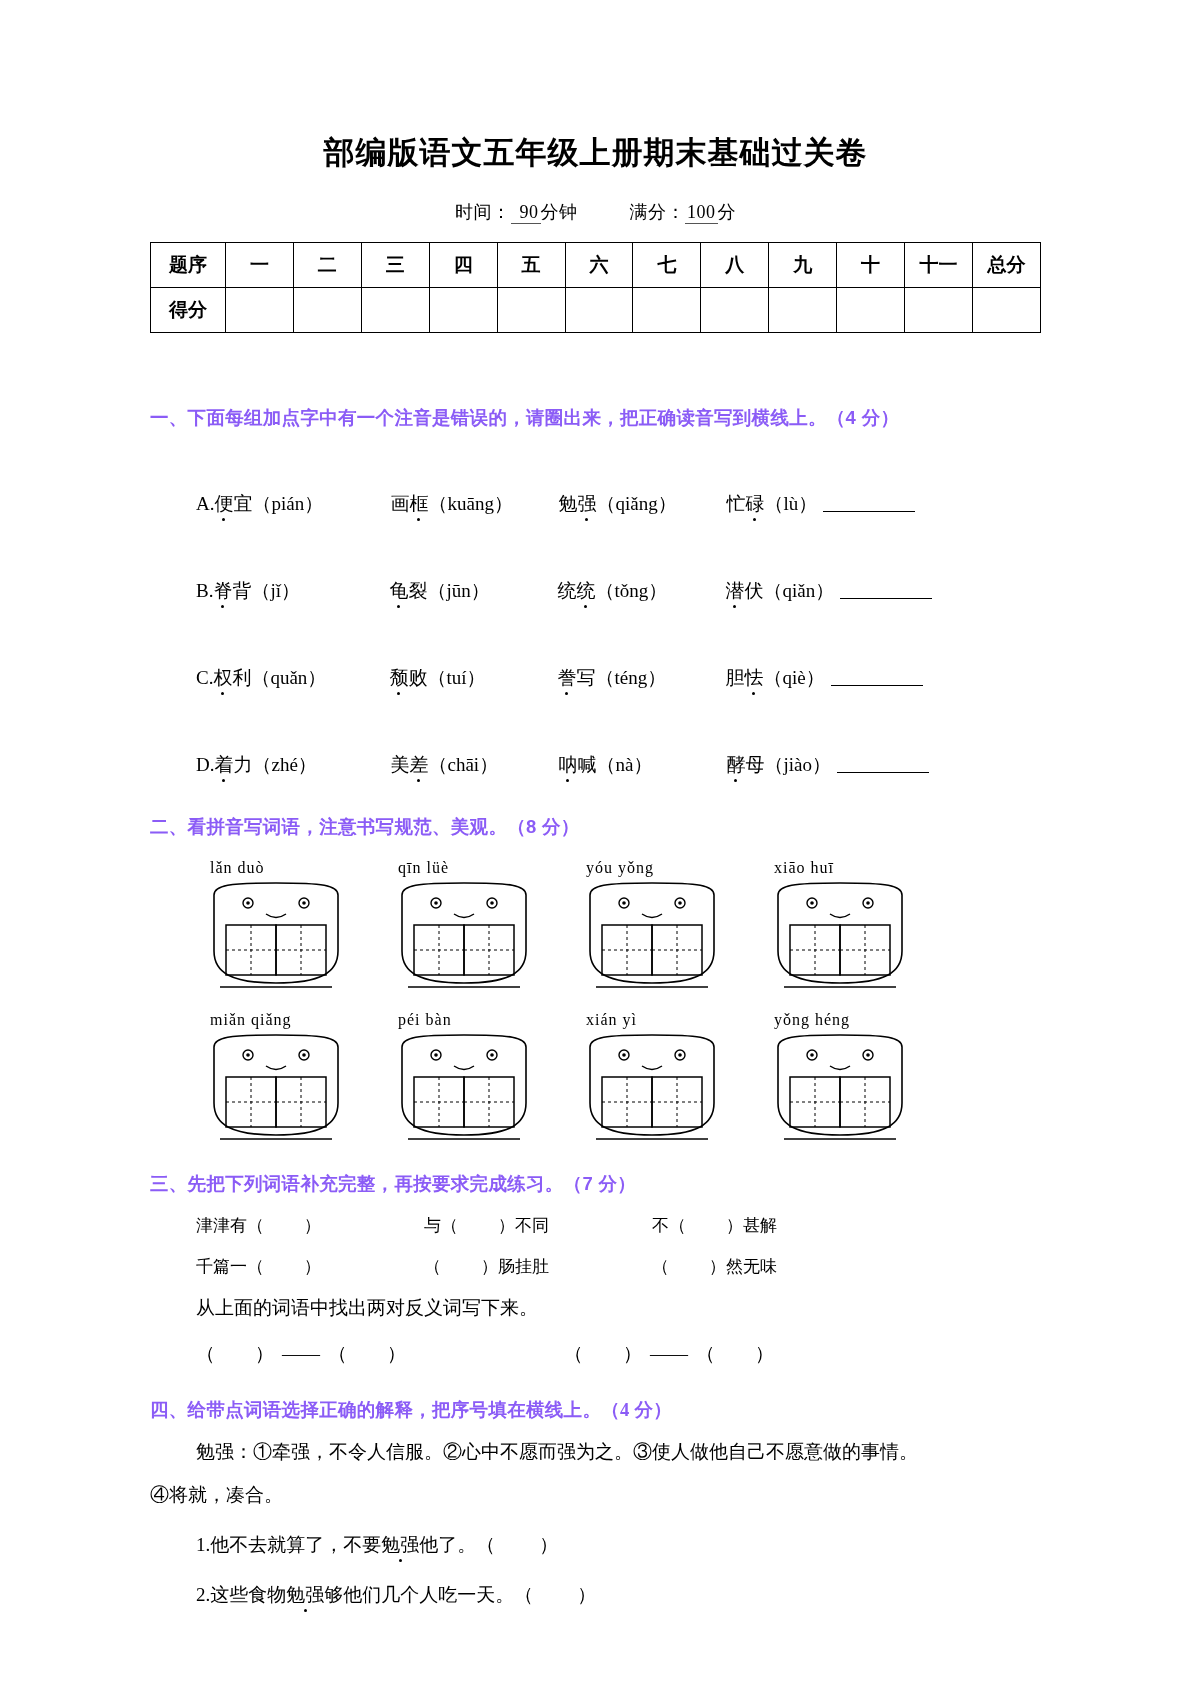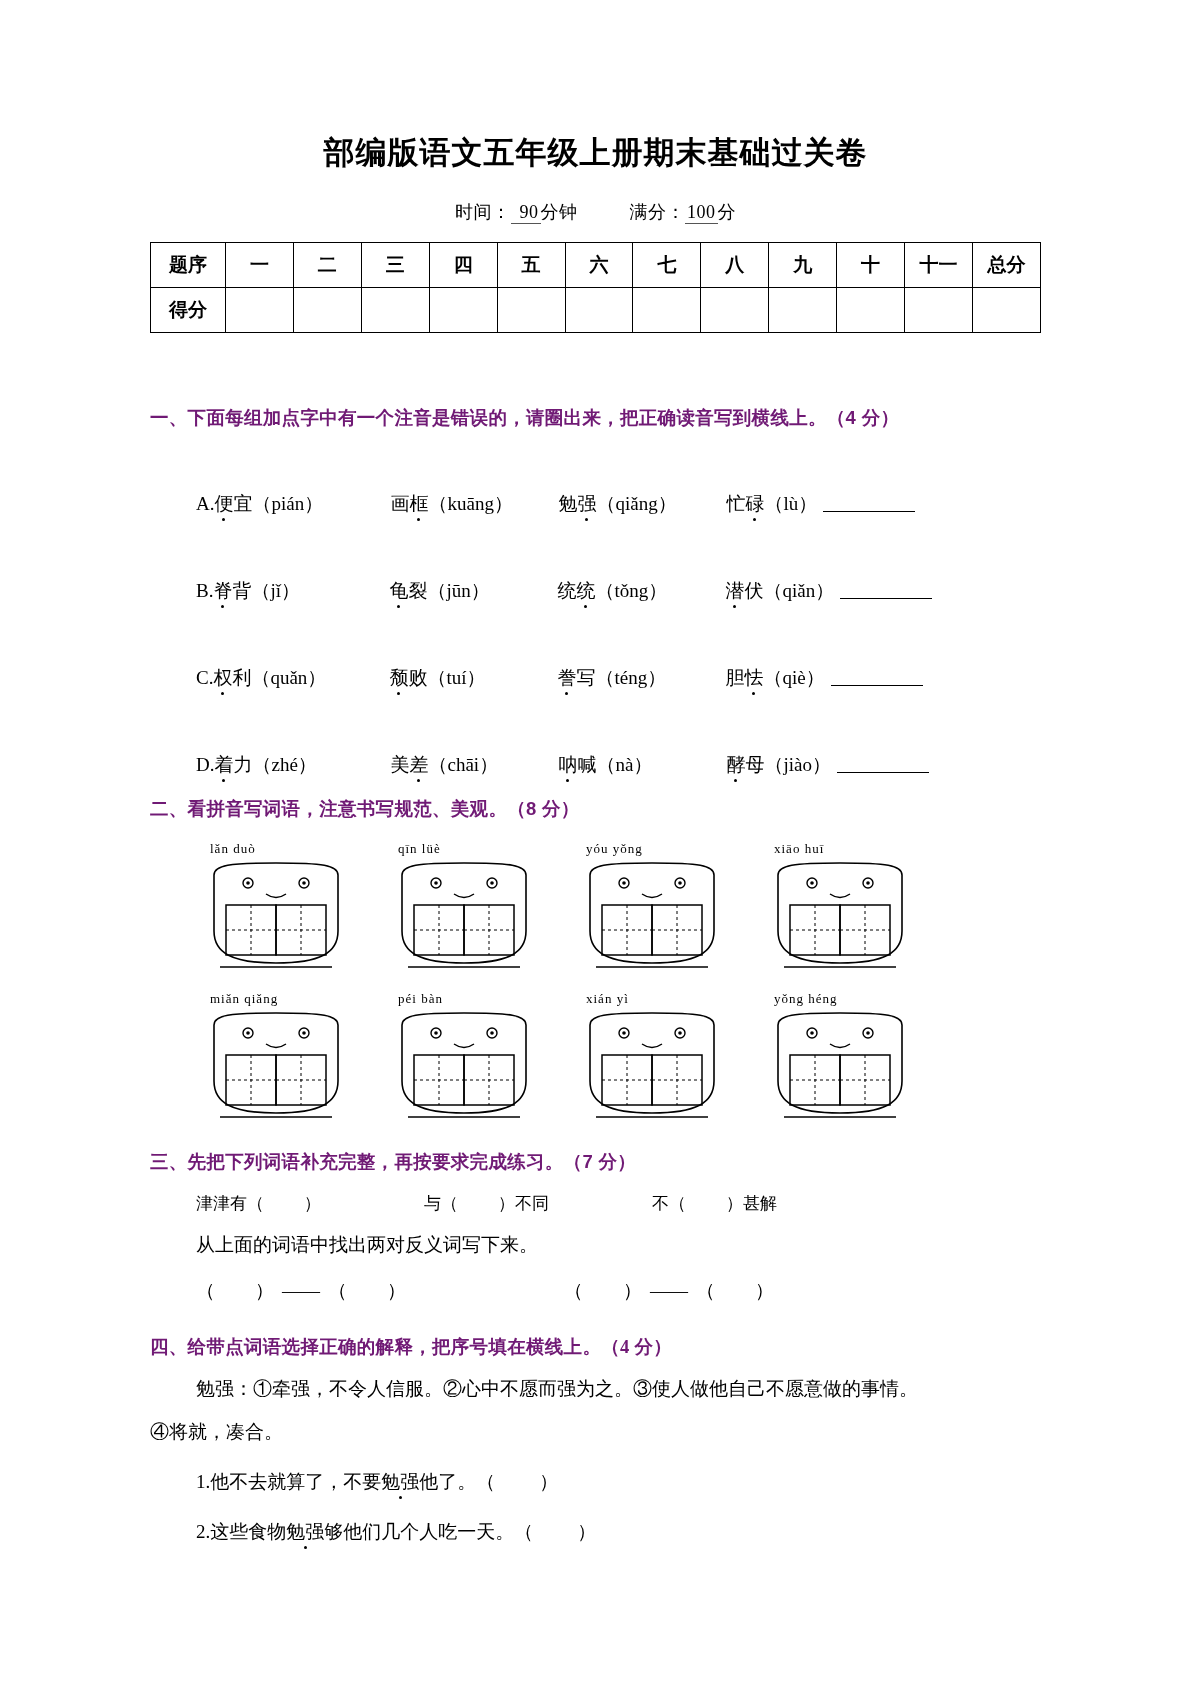--- a/index.html
+++ b/index.html
@@ -60,28 +60,28 @@
     text-align: center;
     vertical-align: middle;
     font-size: 19px;
     font-weight: bold;
     font-family: "Liberation Sans", "DejaVu Sans", sans-serif;
   }
   table.score td.head-col { width: 72px; }
 
   
   .section-head {
-    color: #701a75;
+    color: #8b5cf6;
     font-weight: bold;
     font-size: 18.5px;
     font-family: "Liberation Sans", "DejaVu Sans", sans-serif;
     letter-spacing: 0.3px;
   }
   .s1 { margin-top: 72px; }
-  .s2 { margin-top: 18px; }
+  .s2 { margin-top: 36px; }
   .s3 { margin-top: 28px; }
   .s4 { margin-top: 30px; font-family: Liberation Serif, serif; }
 
   .body-row {
     font-size: 19px;
     margin-top: 17px;
     padding-left: 46px;
     white-space: nowrap;
   }
   .body-text {
@@ -120,21 +120,21 @@
   .cell-c { display: inline-block; width: 168px; margin-top: 44px; }
 
   
   .pinyin-row {
     display: flex;
     padding-left: 46px;
     margin-top: 20px;
   }
   .pinyin-row .pg {
     width: 188px;
-    font-size: 13px;
+    font-size: 16px;
     letter-spacing: 1px;
     text-align: left;
     padding-left: 14px;
     box-sizing: border-box;
   }
   .box-row {
     display: flex;
     padding-left: 46px;
     margin-top: 4px;
   }
@@ -391,20 +391,25 @@
   </div>
 
   <div class="section-head s3">三、先把下列词语补充完整，再按要求完成练习。（7 分）</div>
 
   <div class="idiom-row">
     <div class="it"><span>津津有</span><span class="paren">（<span class="sp"></span>）</span><span></span></div>
     <div class="it"><span>与</span><span class="paren">（<span class="sp"></span>）</span><span>不同</span></div>
     <div class="it"><span>不</span><span class="paren">（<span class="sp"></span>）</span><span>甚解</span></div>
   </div>
 
+  <div class="idiom-row">
+    <div class="it"><span>千篇一</span><span class="paren">（<span class="sp"></span>）</span><span></span></div>
+    <div class="it"><span></span><span class="paren">（<span class="sp"></span>）</span><span>肠挂肚</span></div>
+    <div class="it"><span></span><span class="paren">（<span class="sp"></span>）</span><span>然无味</span></div>
+  </div>
 
   <div class="body-text">从上面的词语中找出两对反义词写下来。</div>
 
   <div class="ant-row">
     <div class="ag"><span class="paren">（<span class="sp"></span>）</span><span class="dash">——</span><span class="paren">（<span class="sp"></span>）</span></div>
     <div class="ag"><span class="paren">（<span class="sp"></span>）</span><span class="dash">——</span><span class="paren">（<span class="sp"></span>）</span></div>
   </div>
 
   <div class="section-head s4">四、给带点词语选择正确的解释，把序号填在横线上。（4 分）</div>
 

